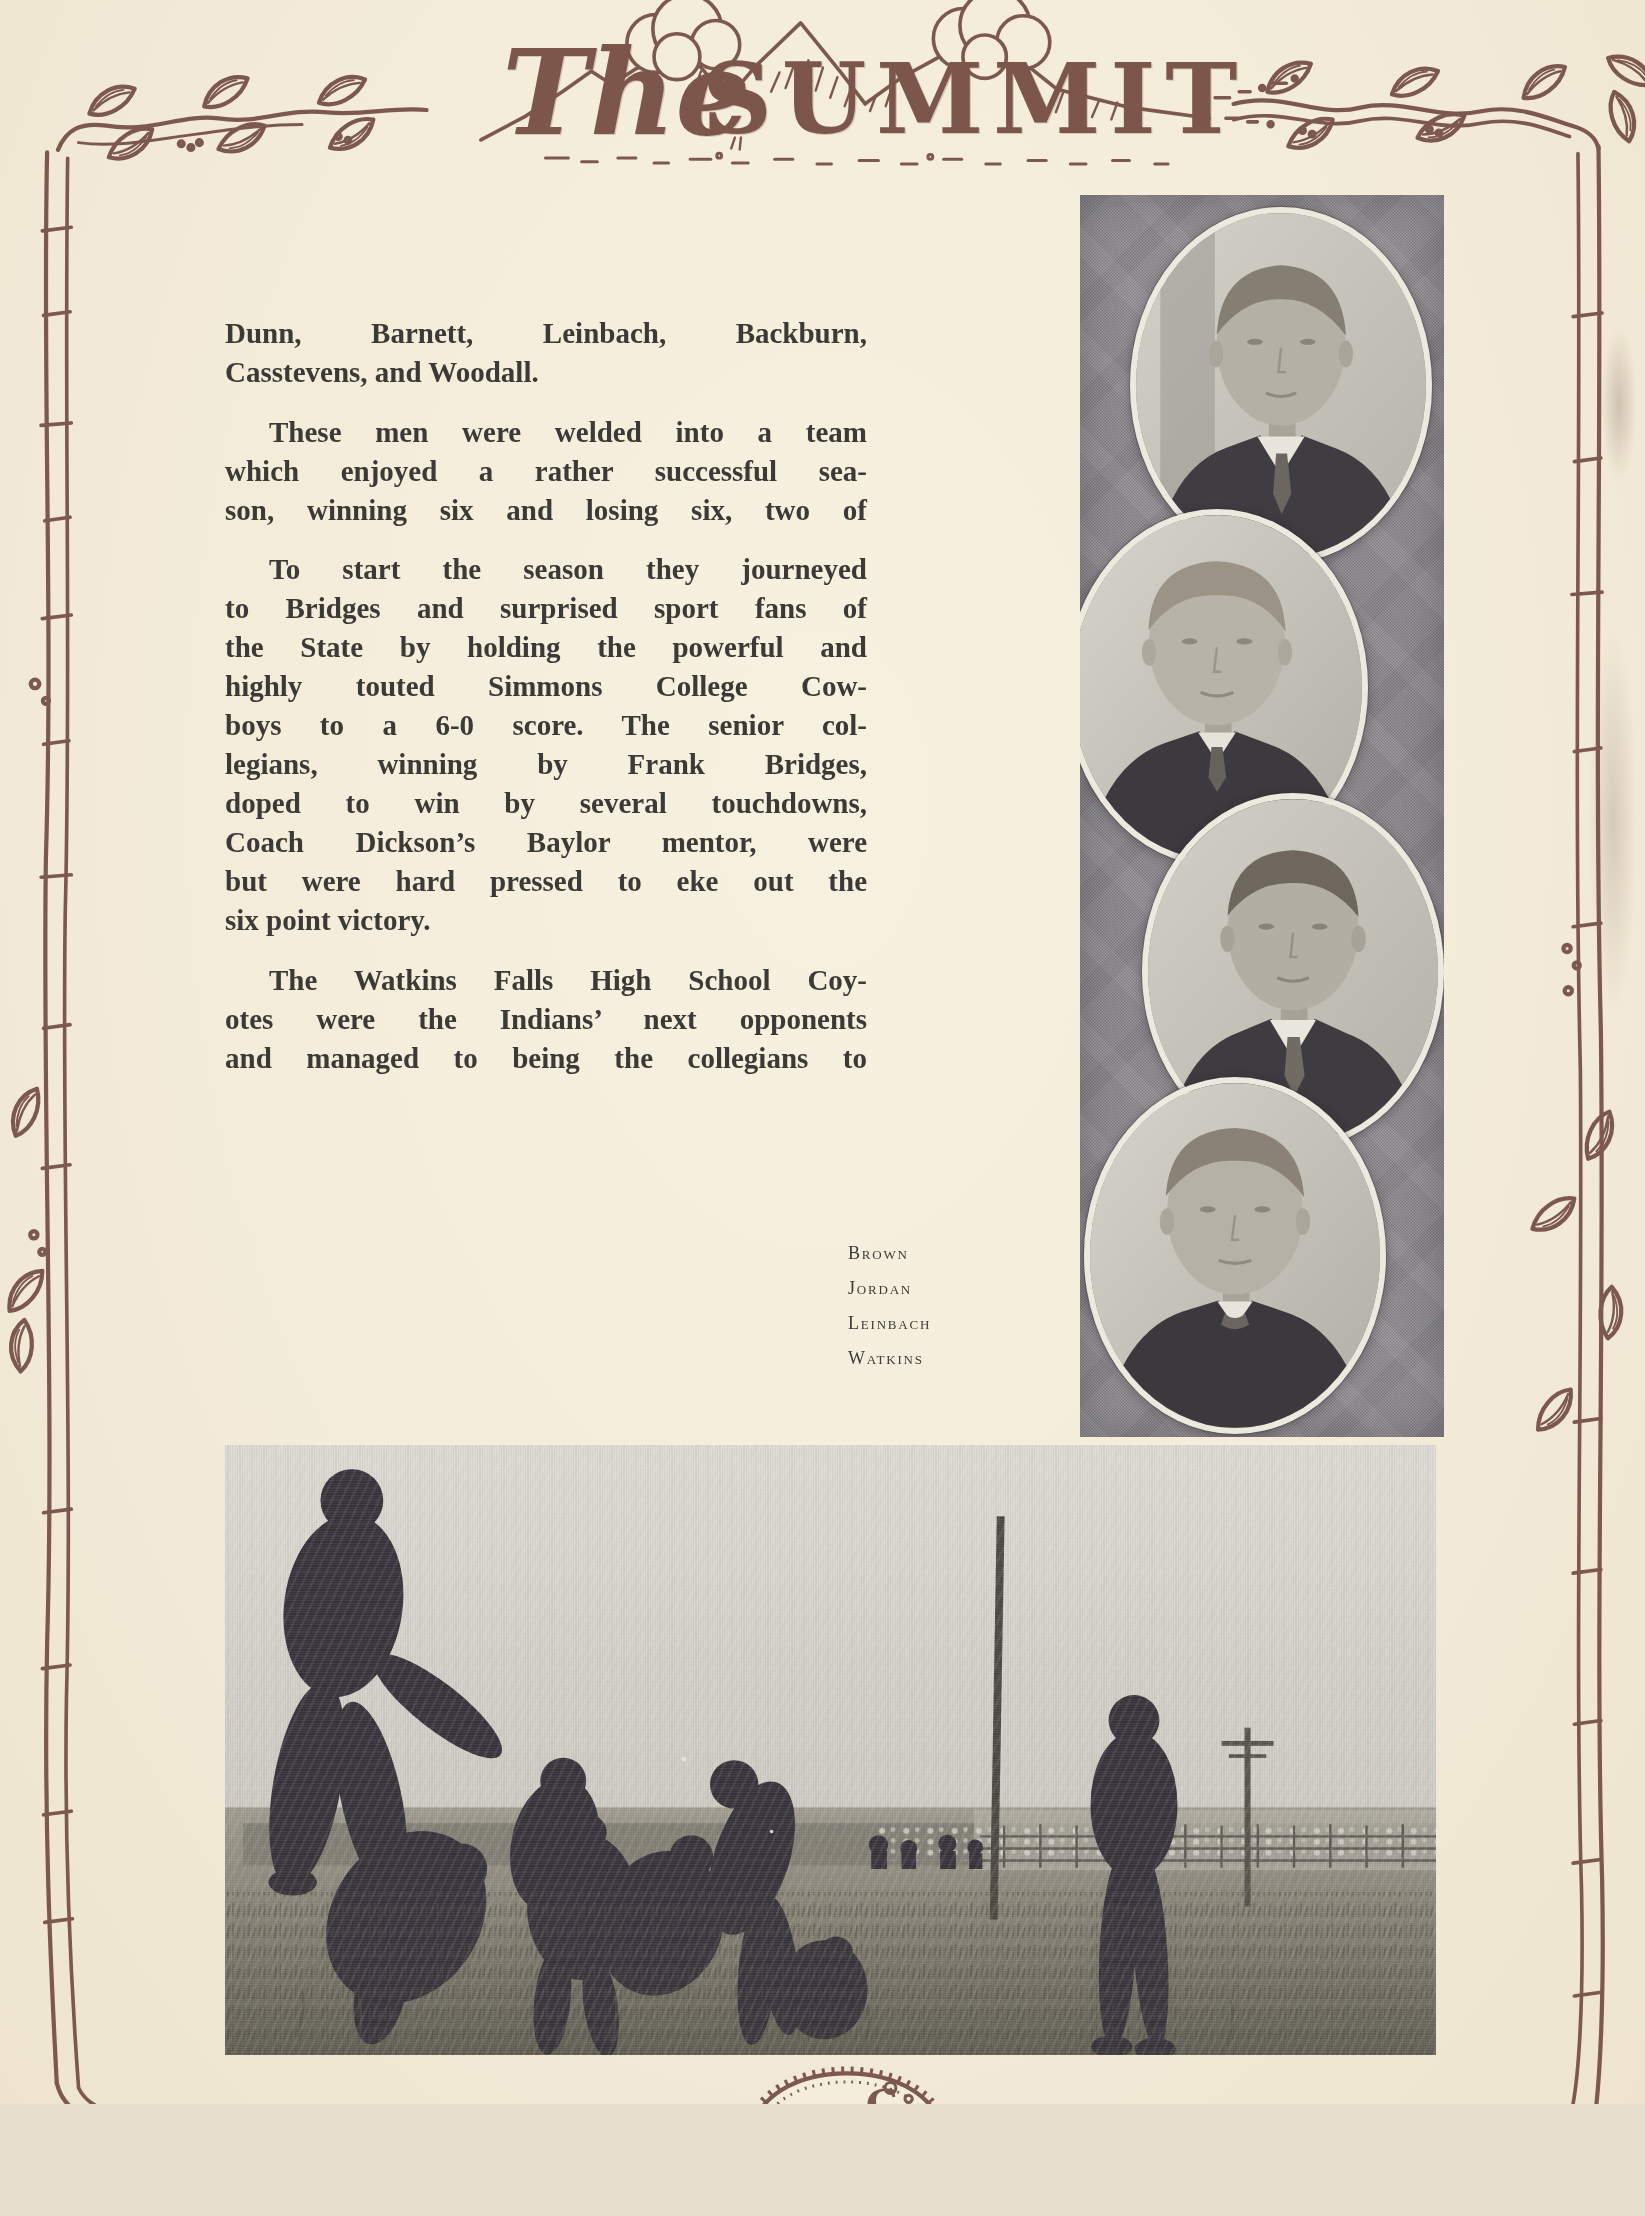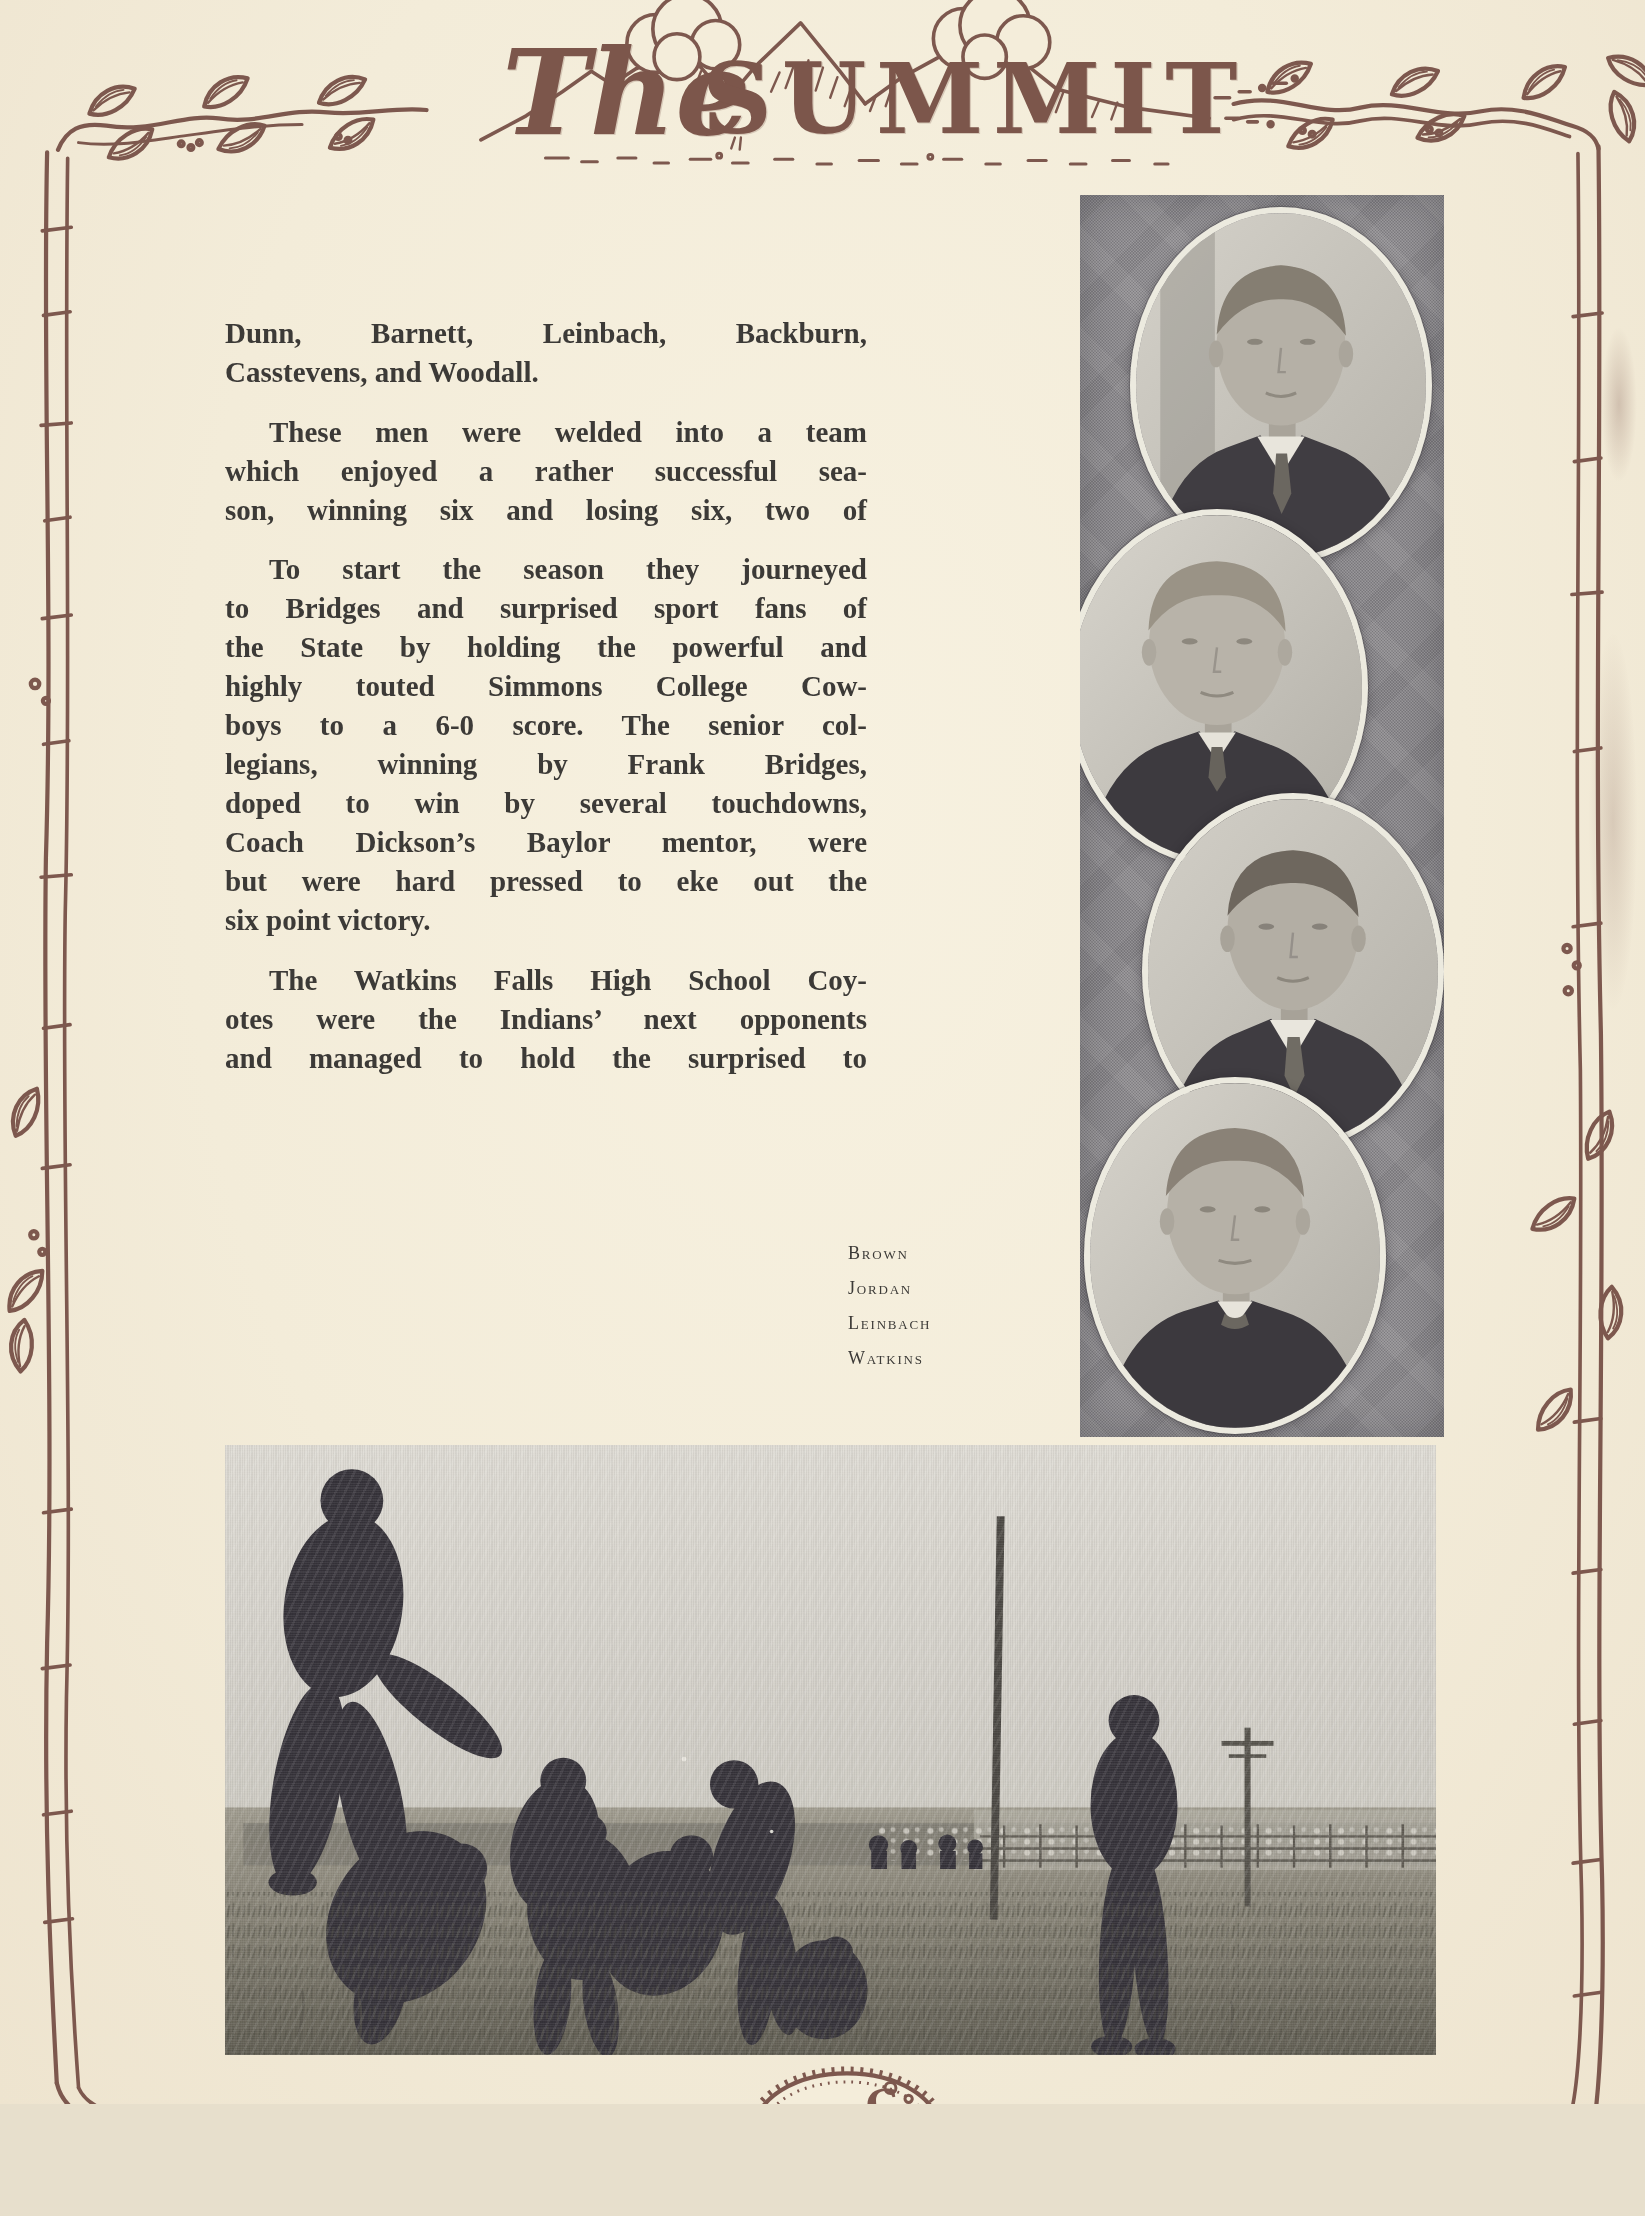--- a/index.html
+++ b/index.html
@@ -290,21 +290,21 @@
         <span class="line">boys to a 6-0 score. The senior col-</span>
         <span class="line">legians, winning by Frank Bridges,</span>
         <span class="line">doped to win by several touchdowns,</span>
         <span class="line">Coach Dickson’s Baylor mentor, were</span>
         <span class="line">but were hard pressed to eke out the</span>
         <span class="line last">six point victory.</span>
       </p>
       <p class="para">
         <span class="line indent">The Watkins Falls High School Coy-</span>
         <span class="line">otes were the Indians’ next opponents</span>
-        <span class="line">and managed to hold the surprised to</span>
+        <span class="line">and managed to being the collegians to</span>
       </p>
     </div>
 
   <div class="names">
       <div class="cap-name">Brown</div>
       <div class="cap-name">Jordan</div>
       <div class="cap-name">Leinbach</div>
       <div class="cap-name">Watkins</div>
     </div>
 

